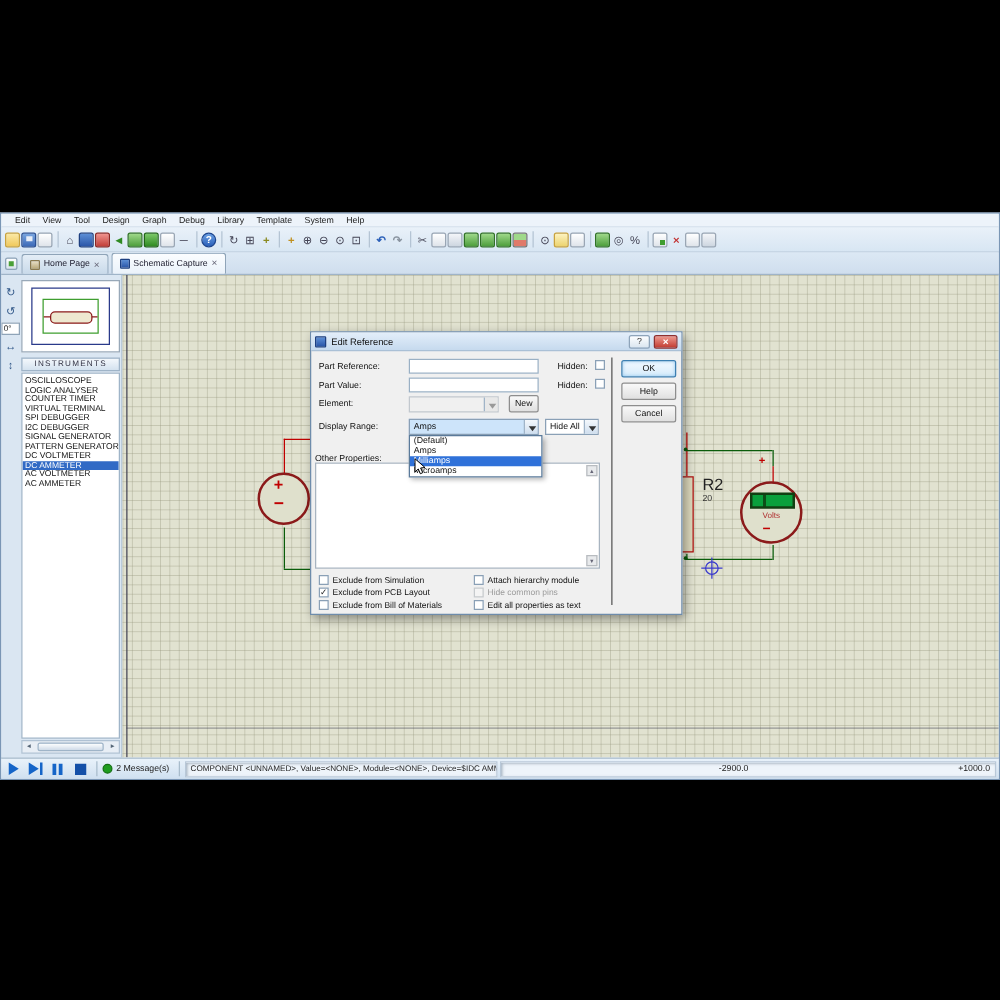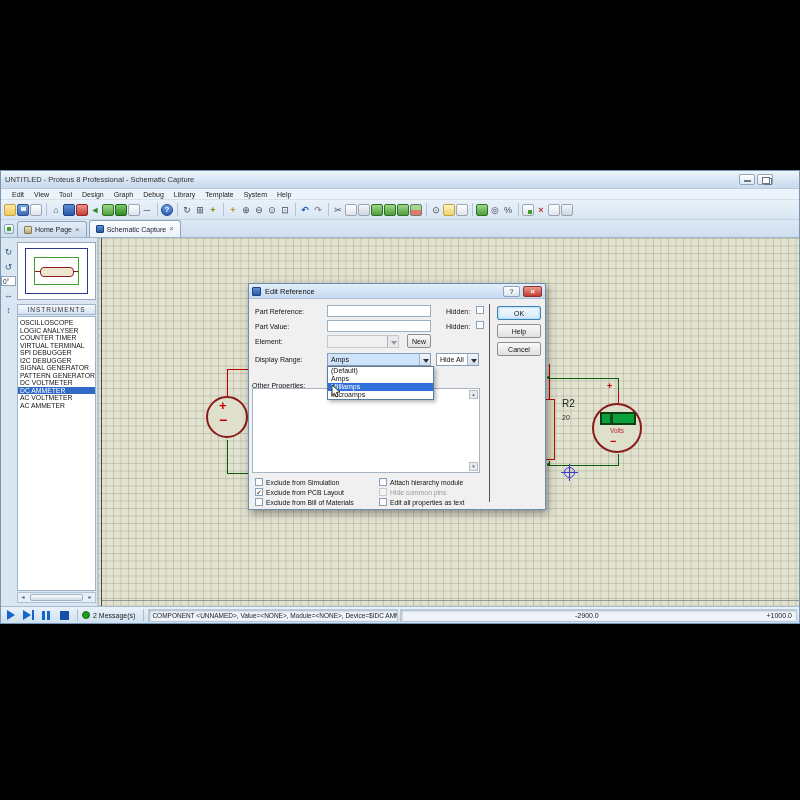--- a/index.html
+++ b/index.html
@@ -103,21 +103,21 @@
   .sheeth { position:absolute; left:3px; top:362px; width:100%; height:1px; background:rgba(60,60,80,.45); }
   .w { position:absolute; }
   .wr { background:#c00000; } .wg { background:#0a5c0a; }
   .dot { position:absolute; width:3px; height:3px; border-radius:50%; background:#0a5c0a; }
   .srccircle { position:absolute; left:108px; top:158px; width:42px; height:42px;
     border:2px solid #8b1a1a; border-radius:50%; background:#dfe0cc; }
   .srcplus { position:absolute; left:121px; top:160px; font-size:13px; font-weight:bold; color:#c00000; }
   .srcminus { position:absolute; left:121px; top:174px; font-size:14px; font-weight:bold; color:#c00000; }
   .r2box { position:absolute; left:446px; top:161px; width:11px; height:61px;
     border:1px solid #b01010; background:#ded9bd; }
-  .r2ref { position:absolute; left:464px; top:160px; font-size:10px; color:#222; }
+  .r2ref { position:absolute; left:464px; top:160px; font-size:13px; color:#222; }
   .r2val { position:absolute; left:464px; top:176px; font-size:7px; color:#333; }
   .meter { position:absolute; left:494px; top:165px; width:50px; height:50px;
     border:2px solid #8b1a1a; border-radius:50%; background:#dfe0cc; }
   .mdisp { position:absolute; left:502px; top:174px; width:36px; height:13px; background:#123f12; }
   .mdisp-in { position:absolute; left:2px; top:2px; width:32px; height:9px;
     background:linear-gradient(90deg,#0aa03c 0 8px,#0c4f18 8px 11px,#0aa03c 11px 100%); }
   .mvolts { position:absolute; left:494px; top:189px; width:50px; text-align:center;
     font-size:6.5px; color:#b03030; }
   .mplus { position:absolute; left:509px; top:143px; font-size:9px; font-weight:bold; color:#c00000; }
   .mminus { position:absolute; left:512px; top:197px; font-size:11px; font-weight:bold; color:#c00000; }
@@ -194,27 +194,20 @@
   .comp-panel span { font-size:6.5px; color:#222; white-space:nowrap; }
   .coord-panel { flex:1; margin-left:2px; position:relative; }
   .coordx { position:absolute; left:44%; font-size:7px; color:#222; }
   .coordy { position:absolute; right:4px; font-size:7px; color:#222; }
 </style>
 </head>
 <body>
 
 <div class="app">
 
-  <div class="titlebar">
-    <span class="title">UNTITLED - Proteus 8 Professional - Schematic Capture</span>
-    <div class="winbtns">
-      <div class="winbtn min"></div>
-      <div class="winbtn restore"></div>
-    </div>
-  </div>
 
   <div class="menubar">
     <span>Edit</span>
     <span>View</span>
     <span>Tool</span>
     <span>Design</span>
     <span>Graph</span>
     <span>Debug</span>
     <span>Library</span>
     <span>Template</span>

